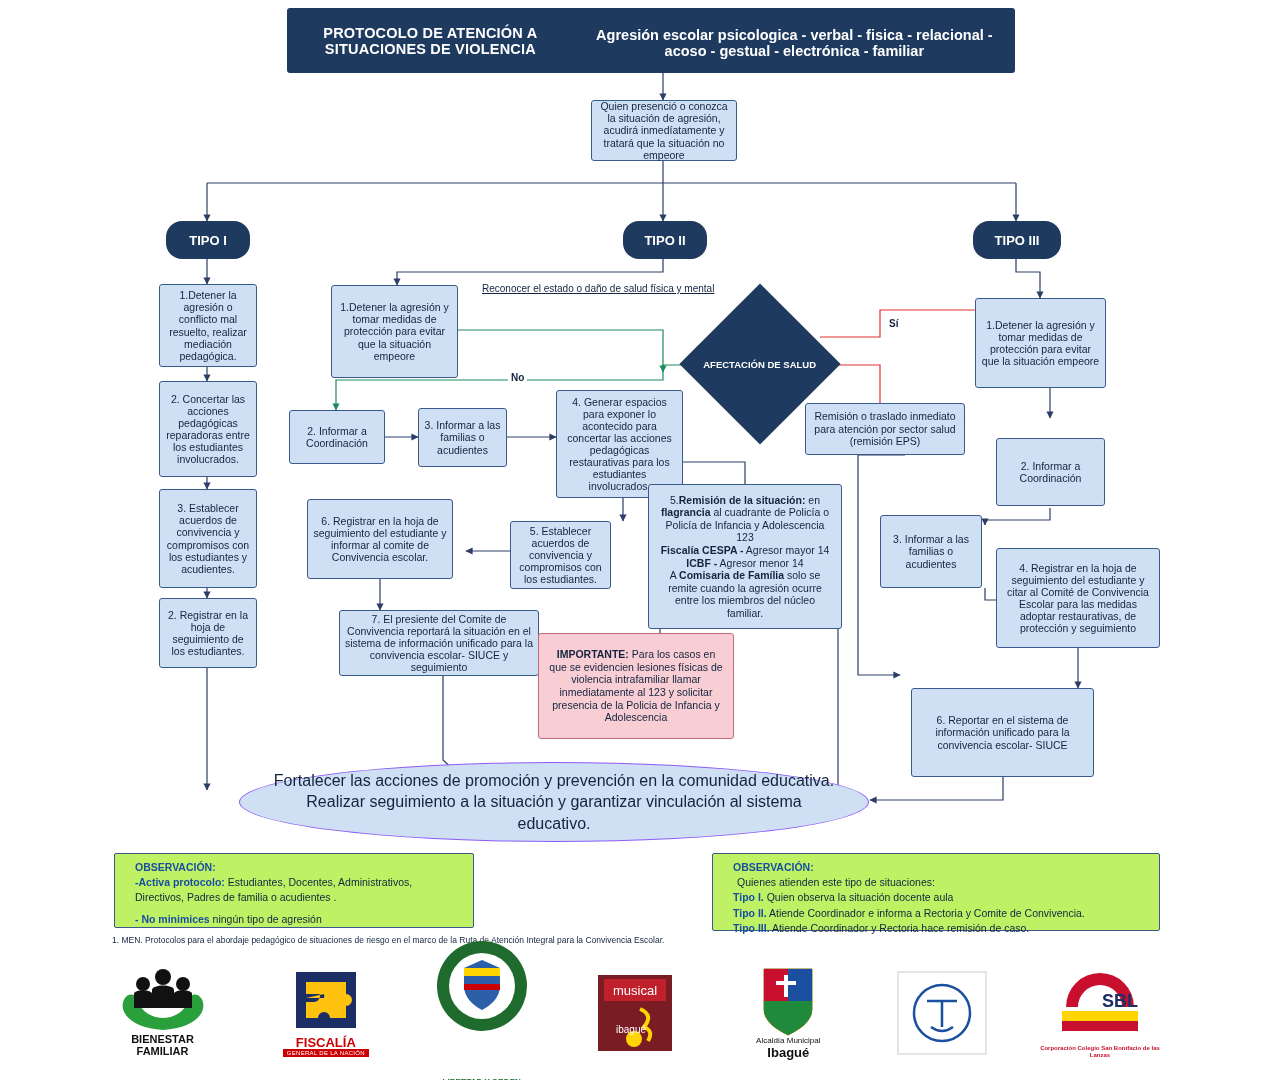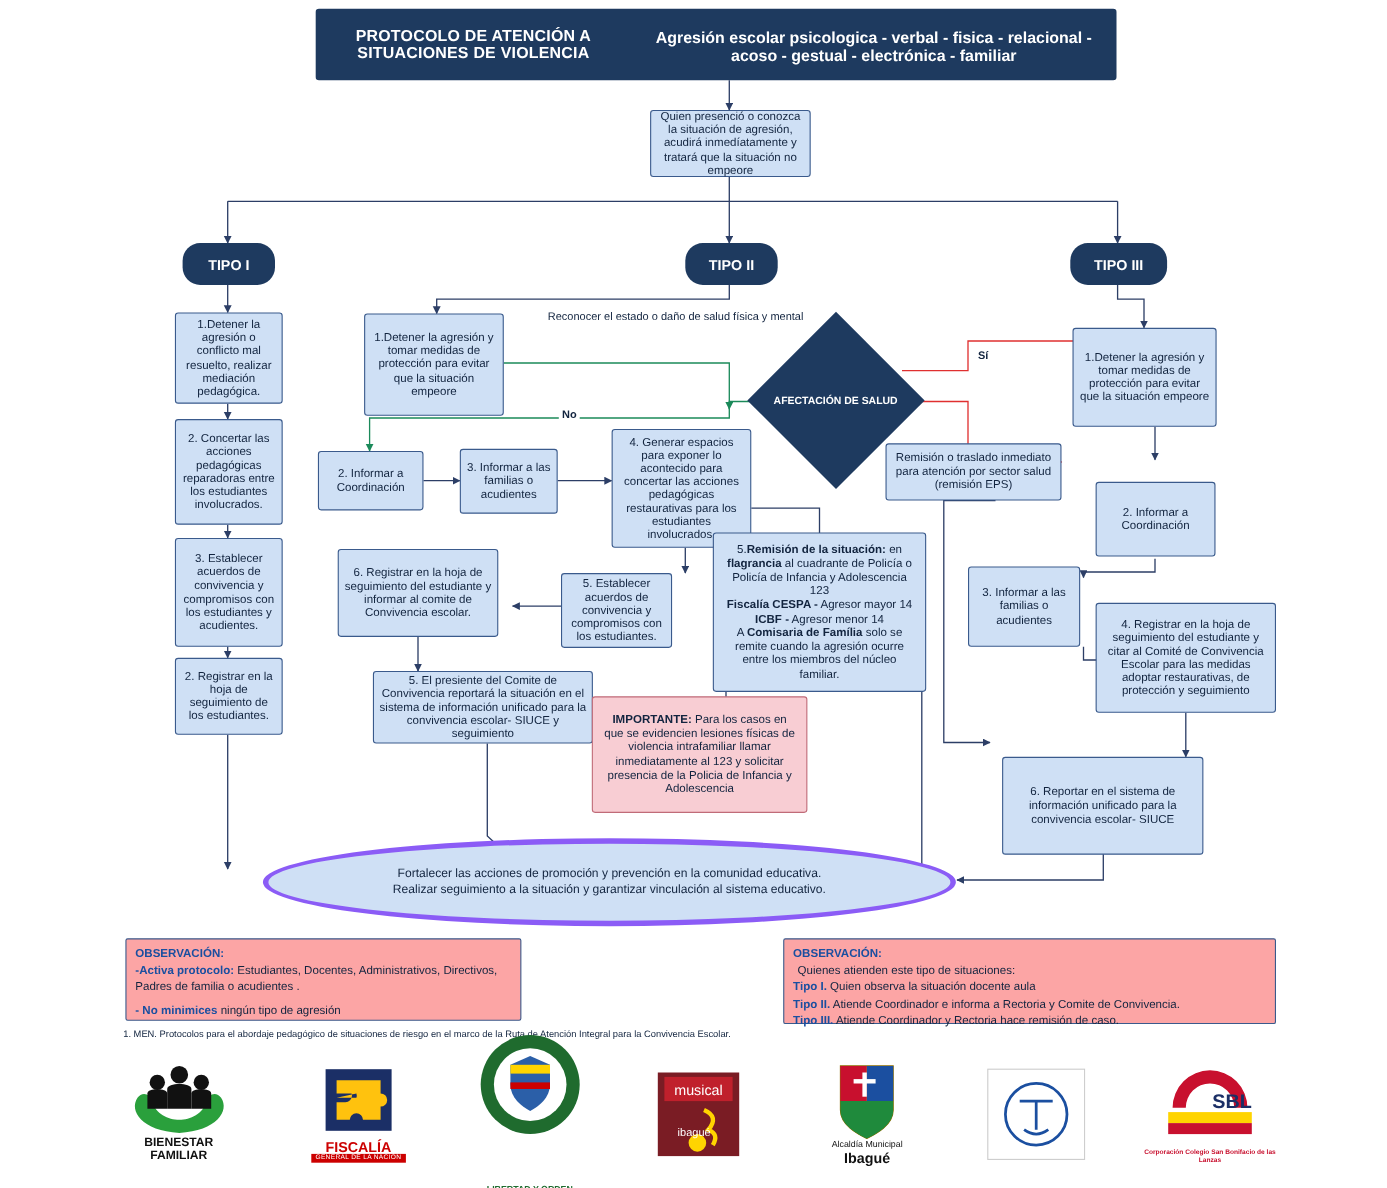--- a/index.html
+++ b/index.html
@@ -30,31 +30,31 @@
     background:#1e3a5f;color:#ffffff;border-radius:16px;
     font-weight:bold;font-size:13px;display:flex;align-items:center;justify-content:center;
   }
   .diamond{
     position:absolute;background:#1e3a5f;color:#fff;
     display:flex;align-items:center;justify-content:center;
     font-size:9.5px;font-weight:bold;text-align:center;
   }
   .diamond .inner{transform:rotate(-45deg);width:118px;}
   .ellipse{
-    position:absolute;background:#cfe0f5;border:5px solid #8b5cf6;border-radius:50%;
+    position:absolute;background:#cfe0f5;border:1px solid #8b5cf6;border-radius:50%;
     display:flex;align-items:center;justify-content:center;text-align:center;
-    font-size:11px;line-height:1.35;color:#12243f;padding:8px 28px;box-sizing:border-box;
+    font-size:16px;line-height:1.35;color:#12243f;padding:8px 28px;box-sizing:border-box;
   }
   .important{
     background:#f8cdd3;border:1px solid #c06b78;border-radius:3px;
     font-size:10.5px;line-height:1.2;color:#12243f;padding:6px 8px;text-align:center;
   }
   .obs{
-    position:absolute;border:1px solid #3a5a8c;background:#fca5a5;border-radius:2px;
-    font-size:10.5px;line-height:1.45;color:#12243f;padding:6px 8px;box-sizing:border-box;text-align:left;
+    position:absolute;border:1px solid #3a5a8c;background:#bef264;border-radius:2px;
+    font-size:10.5px;line-height:1.45;color:#12243f;padding:6px 20px;box-sizing:border-box;text-align:left;
   }
   .obs .hd{color:#1a4fa0;font-weight:bold;}
   .obs b{color:#1a4fa0;}
   .edge-label{position:absolute;font-size:10px;color:#12243f;background:#ffffff;padding:0 3px;}
   .edge-label.bold{font-weight:bold;}
   .footnote{position:absolute;left:112px;top:935px;font-size:8.5px;color:#12243f;}
   .remision{
     background:#cfe0f5;border:1px solid #3a5a8c;border-radius:3px;
     font-size:10.5px;line-height:1.2;color:#12243f;padding:20px 8px;text-align:center;
   }
@@ -140,27 +140,27 @@
   <div class="node box" style="left:159px;top:381px;width:98px;height:96px;">2. Concertar las acciones pedagógicas reparadoras entre los estudiantes involucrados.</div>
   <div class="node box" style="left:159px;top:489px;width:98px;height:99px;">3. Establecer acuerdos de convivencia y compromisos con los estudiantes y acudientes.</div>
   <div class="node box" style="left:159px;top:598px;width:98px;height:70px;">2. Registrar en la hoja de seguimiento de los estudiantes.</div>
 
   <div class="node box" style="left:331px;top:285px;width:127px;height:93px;">1.Detener la agresión  y tomar medidas de protección para  evitar que la situación empeore</div>
   <div class="node box" style="left:289px;top:410px;width:96px;height:54px;">2. Informar a Coordinación</div>
   <div class="node box" style="left:418px;top:408px;width:89px;height:59px;">3. Informar a las familias o acudientes</div>
   <div class="node box" style="left:556px;top:390px;width:127px;height:108px;">4. Generar espacios para exponer lo acontecido para concertar las acciones pedagógicas restaurativas  para los estudiantes involucrados.</div>
   <div class="node box" style="left:510px;top:521px;width:101px;height:68px;">5. Establecer acuerdos de convivencia y compromisos con los estudiantes.</div>
   <div class="node box" style="left:307px;top:499px;width:146px;height:80px;">6. Registrar en la hoja de seguimiento del estudiante y informar al comite de Convivencia escolar.</div>
-  <div class="node box" style="left:339px;top:610px;width:200px;height:66px;">5. El presiente del Comite de Convivencia reportará la situación en el sistema de información unificado para la convivencia escolar- SIUCE y seguimiento</div>
+  <div class="node box" style="left:339px;top:610px;width:200px;height:66px;">7. El presiente del Comite de Convivencia reportará la situación en el sistema de información unificado para la convivencia escolar- SIUCE y seguimiento</div>
 
   <div class="diamond" style="left:703px;top:307px;width:114px;height:114px;transform:rotate(45deg);">
     <div class="inner">AFECTACIÓN DE SALUD</div>
   </div>
 
-  <div class="edge-label" style="left:495px;top:283px;">Reconocer el estado o daño de salud física y mental</div>
+  <div class="edge-label" style="left:479px;top:283px;text-decoration:underline;">Reconocer el estado o daño de salud física y mental</div>
   <div class="edge-label bold" style="left:886px;top:318px;">Sí</div>
   <div class="edge-label bold" style="left:508px;top:372px;">No</div>
 
   <div class="node remision" style="left:805px;top:403px;width:160px;height:52px;">Remisión o traslado  inmediato para  atención por sector salud (remisión EPS)</div>
 
   <div class="node" style="left:648px;top:505px;width:194px;height:103px;">
     <div class="remision" style="width:100%;height:100%;display:flex;align-items:center;justify-content:center;">
       <div>
         <span>5.</span><b>Remisión de la situación:</b><span> en </span><b>flagrancia</b><span> al cuadrante de Policía o Policía de Infancia y Adolescencia 123</span>
         <br><b>Fiscalía CESPA -</b><span> Agresor mayor 14</span>

